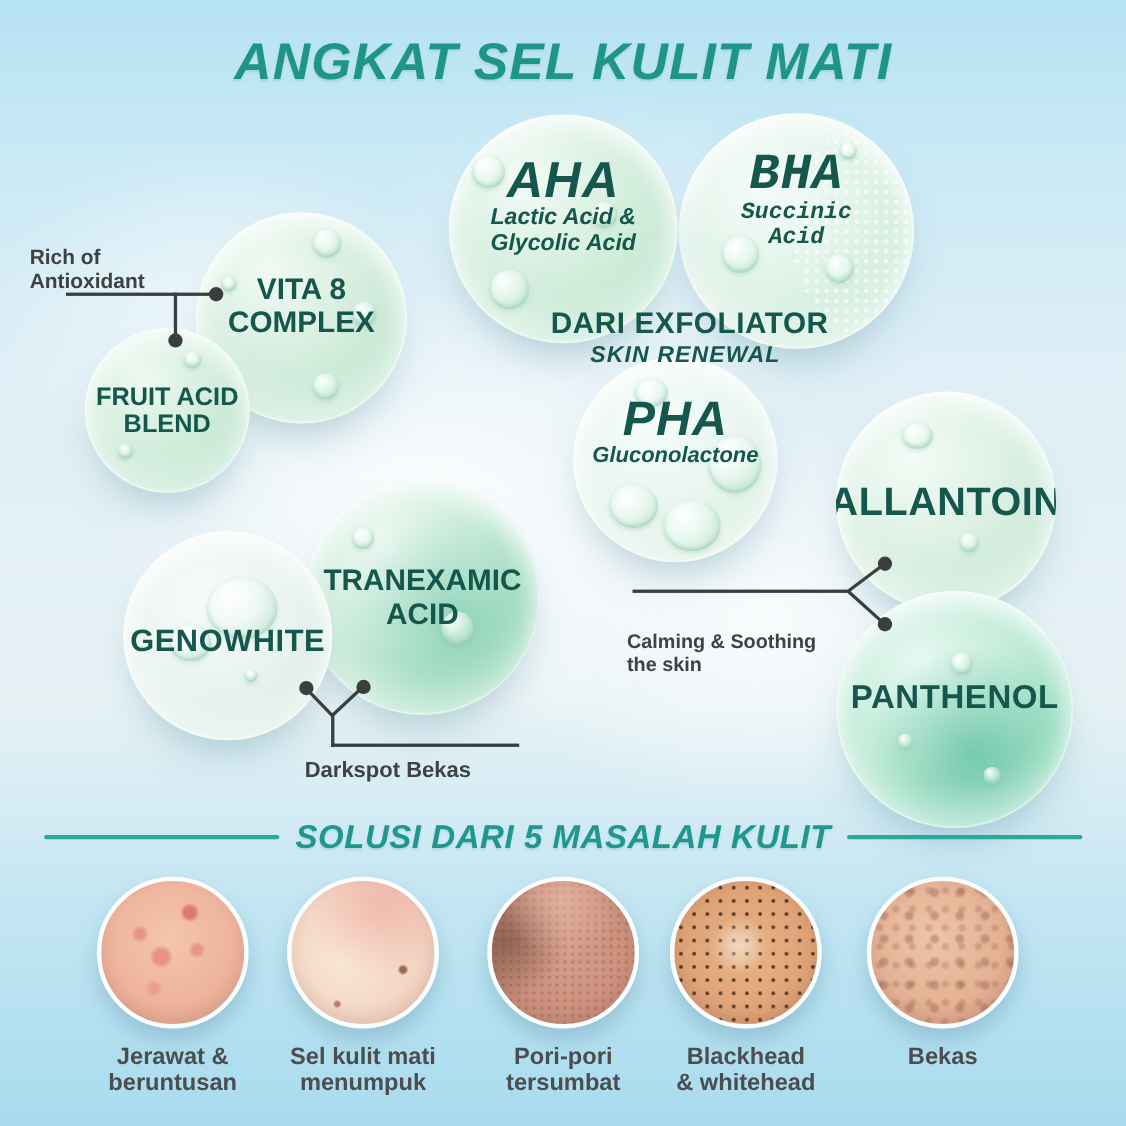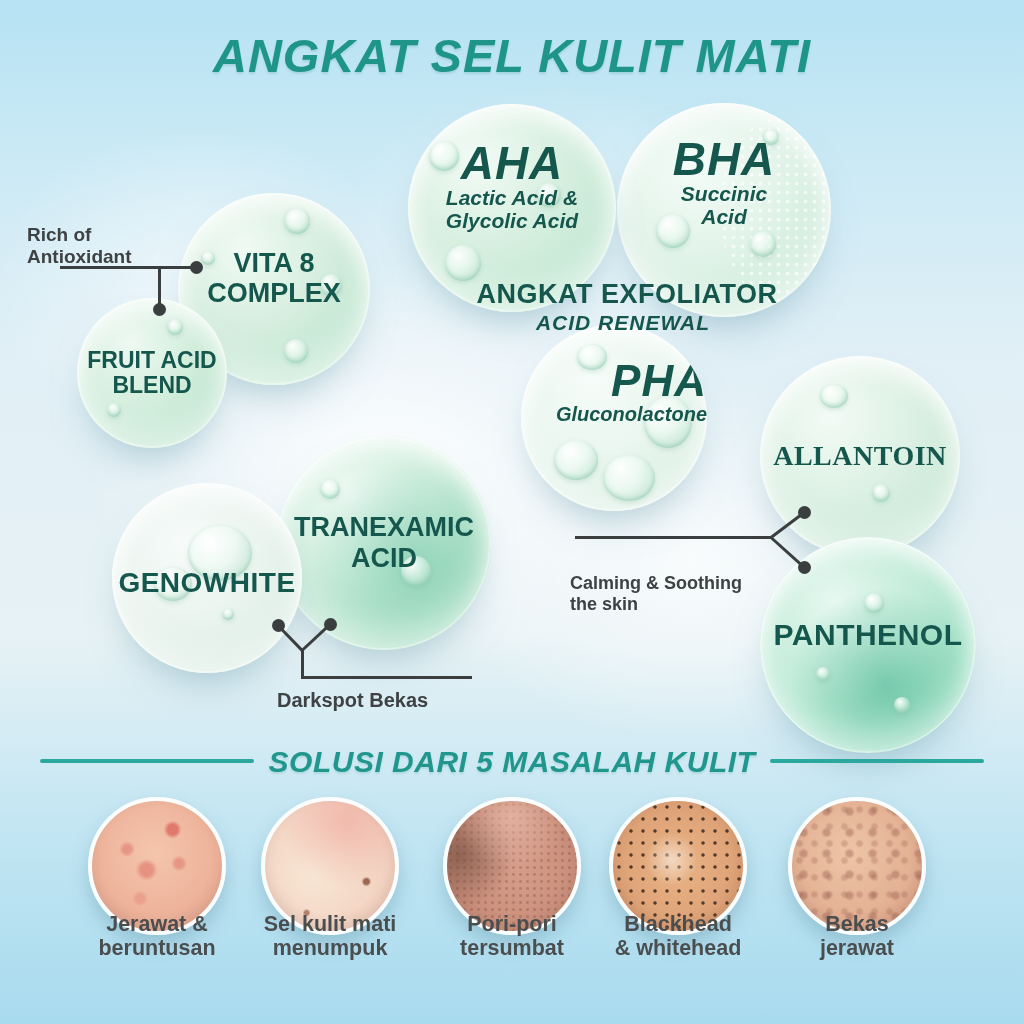--- a/index.html
+++ b/index.html
@@ -102,36 +102,36 @@
       radial-gradient(circle at 45% 45%, rgba(255,255,255,.5), rgba(255,255,255,0) 26%),
       radial-gradient(circle, rgba(44,27,16,.78) 1.2px, rgba(44,27,16,0) 2.2px),
       radial-gradient(circle at 50% 50%, #e9b486 0%, #dfa378 60%, #d29166 100%);
     background-size:auto,12px 12px,auto;}
   .p-scars{
     background-image:
       radial-gradient(circle, rgba(153,93,78,.42) 2.5px, rgba(153,93,78,0) 5.5px),
       radial-gradient(circle, rgba(163,103,88,.32) 2px, rgba(163,103,88,0) 4.5px),
       radial-gradient(circle at 44% 40%, #eec5a7 0%, #e3b093 60%, #d79d83 100%);
     background-size:23px 21px,15px 17px,auto;}
-  .caption{position:absolute;top:912px;width:180px;text-align:center;
+  .caption{position:absolute;top:948px;width:180px;text-align:center;
     font-size:21.5px;font-weight:700;color:#4b4e4f;line-height:1.12;}
 </style>
 </head>
 <body>
 
 <div class="poster">
 
   <div class="abs title">ANGKAT SEL KULIT MATI</div>
 
   <div class="bubble b-bha">
     <div class="halftone"></div>
     <div class="drop" style="left:18%;top:52%;width:34px;height:34px;"></div>
     <div class="drop" style="left:62%;top:60%;width:26px;height:26px;"></div>
     <div class="drop" style="left:68%;top:12%;width:16px;height:16px;"></div>
-    <div class="bubble-label" style="transform:translateY(-28px);">
+    <div class="bubble-label" style="transform:translateY(-28px);font-family:Liberation Mono, monospace;">
       <span class="big-name">BHA</span>
       <span class="sub-line">Succinic</span>
       <span class="sub-line">Acid</span>
     </div>
   </div>
 
   <div class="bubble b-aha">
     <div class="drop" style="left:10%;top:18%;width:30px;height:30px;"></div>
     <div class="drop" style="left:62%;top:38%;width:24px;height:24px;"></div>
     <div class="drop" style="left:18%;top:68%;width:36px;height:36px;"></div>
@@ -160,31 +160,31 @@
       <span style="font-size:23px;line-height:1.1;">FRUIT ACID</span>
       <span style="font-size:23px;line-height:1.1;">BLEND</span>
     </div>
   </div>
 
   <div class="bubble b-pha">
     <div class="drop" style="left:18%;top:62%;width:44px;height:40px;"></div>
     <div class="drop" style="left:44%;top:70%;width:52px;height:46px;"></div>
     <div class="drop" style="left:66%;top:38%;width:48px;height:52px;"></div>
     <div class="drop" style="left:30%;top:10%;width:30px;height:26px;"></div>
-    <div class="bubble-label" style="transform:translateY(-26px);align-items:flex-end;">
+    <div class="bubble-label" style="transform:translateY(-26px);">
       <span class="big-name" style="font-size:44px;">PHA</span>
       <span class="sub-line" style="font-size:20px;">Gluconolactone</span>
     </div>
   </div>
 
   <div class="bubble b-allantoin">
     <div class="drop" style="left:30%;top:14%;width:28px;height:24px;"></div>
     <div class="drop" style="left:56%;top:64%;width:18px;height:18px;"></div>
     <div class="bubble-label">
-      <span style="font-size:28px;letter-spacing:.5px;font-family:Liberation Serif, serif;">ALLANTOIN</span>
+      <span style="font-size:36px;letter-spacing:.5px;">ALLANTOIN</span>
     </div>
   </div>
 
   <div class="bubble b-tranexamic">
     <div class="drop" style="left:58%;top:56%;width:30px;height:30px;"></div>
     <div class="drop" style="left:20%;top:20%;width:20px;height:20px;"></div>
     <div class="bubble-label">
       <span style="font-size:27px;line-height:1.15;">TRANEXAMIC</span>
       <span style="font-size:27px;line-height:1.15;">ACID</span>
     </div>
@@ -201,22 +201,22 @@
 
   <div class="bubble b-panthenol">
     <div class="drop" style="left:48%;top:26%;width:20px;height:20px;"></div>
     <div class="drop" style="left:26%;top:60%;width:14px;height:14px;"></div>
     <div class="drop" style="left:62%;top:74%;width:16px;height:16px;"></div>
     <div class="bubble-label" style="transform:translateY(-10px);">
       <span style="font-size:30px;letter-spacing:.5px;">PANTHENOL</span>
     </div>
   </div>
 
-  <div class="abs exfo1">ANGKAT EXFOLIATOR</div>
-  <div class="abs exfo2">ACID RENEWAL</div>
+  <div class="abs exfo1">DARI EXFOLIATOR</div>
+  <div class="abs exfo2">SKIN RENEWAL</div>
 
   <div class="abs callout-text" style="left:27px;top:224px;width:180px;font-size:19px;">
     <div>Rich of</div>
     <div>Antioxidant</div>
   </div>
   <div class="cline" style="left:60px;top:266px;width:138px;"></div>
   <div class="cline v" style="left:158px;top:266px;height:44px;"></div>
   <div class="cdot" style="left:190px;top:261px;"></div>
   <div class="cdot" style="left:153px;top:303px;"></div>
 
@@ -261,16 +261,15 @@
   <div class="caption" style="left:422px;">
     <div>Pori-pori</div>
     <div>tersumbat</div>
   </div>
   <div class="caption" style="left:588px;">
     <div>Blackhead</div>
     <div>&amp; whitehead</div>
   </div>
   <div class="caption" style="left:767px;">
     <div>Bekas</div>
-    <div>jerawat</div>
   </div>
 
 </div>
 
 </body></html>

